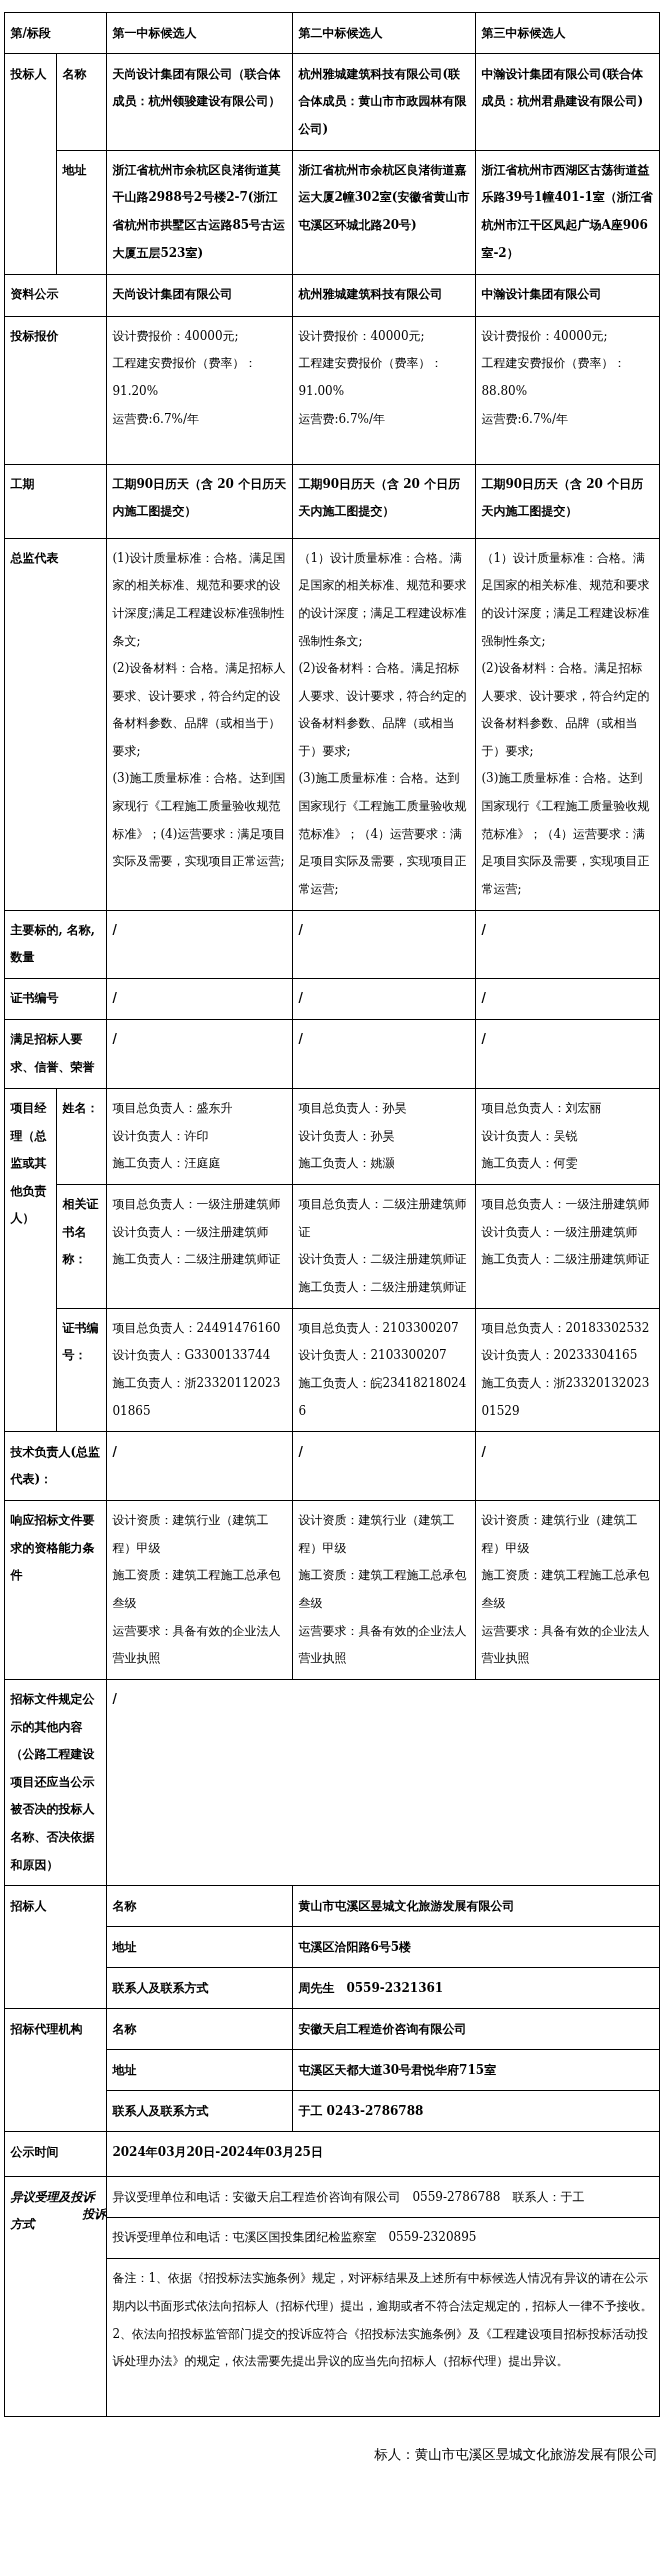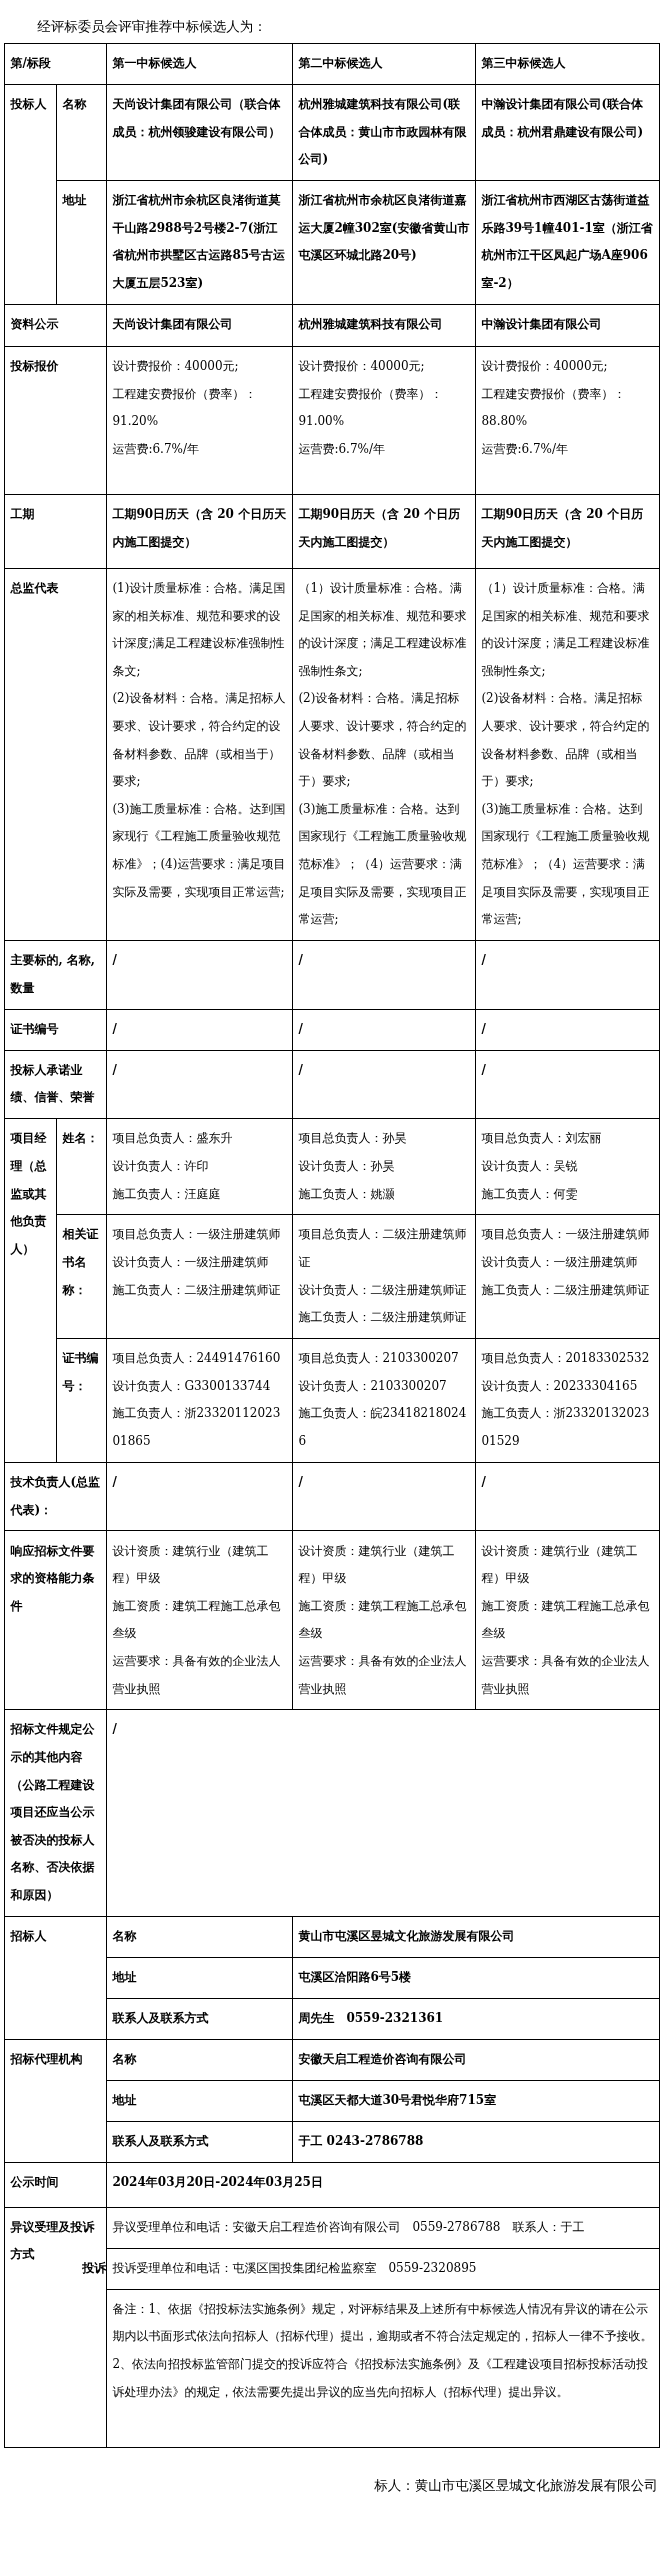--- a/index.html
+++ b/index.html
@@ -11,31 +11,30 @@
   table.doc td {
     border-left:1px solid #000; border-right:1px solid #000;
     border-top:1.6px solid #000; border-bottom:1.6px solid #000;
     vertical-align:top; font-size:12px; line-height:2.3;
     padding:6.2px 5.2px; overflow:hidden; word-break:break-all; text-align:left;
   }
   td.lab { font-weight:bold; text-align:center; padding-left:1.6px; padding-right:1.6px; }
   td.ctr { text-align:center;font-weight:bold; }
   .pre { white-space:pre-line; }
   td.tight { line-height:1.7; padding-top:3.1px; padding-bottom:1px; }
-  td.rel { position:relative; }
-  .sub-complaint { position:absolute; right:0px; top:47px; font-weight:bold; }
+  td.rel { position:relative;font-style:italic; }
+  .sub-complaint { position:absolute; right:0px; top:24px; font-weight:bold; }
   .sign { font-size:13.5px; text-align:right; }
   .sign1 { margin-top:29px; padding-right:1px; }
 </style>
 </head>
 <body>
 
 <div class="page">
 
-  <div class="lead">经评标委员会评审推荐中标候选人为：</div>
 
   <table class="doc">
     <colgroup>
       <col style="width:52px">
         <col style="width:50px">
       <col style="width:186px">
         <col style="width:183px">
         <col style="width:184px">
     </colgroup>
 
@@ -113,21 +112,21 @@
     </tr>
 
     <tr style="height:41px">
       <td colspan="2" class="lab">证书编号</td>
       <td class="ctr">/</td>
       <td class="ctr">/</td>
       <td class="ctr">/</td>
     </tr>
 
     <tr style="height:68px">
-      <td colspan="2" class="lab">投标人承诺业绩、信誉、荣誉</td>
+      <td colspan="2" class="lab">满足招标人要求、信誉、荣誉</td>
       <td class="ctr">/</td>
       <td class="ctr">/</td>
       <td class="ctr">/</td>
     </tr>
 
     <tr style="height:90px">
       <td rowspan="3" class="lab">项目经理（总监或其他负责人）</td>
       <td class="lab">姓名：</td>
       <td class="pre">项目总负责人：盛东升
 设计负责人：许印

